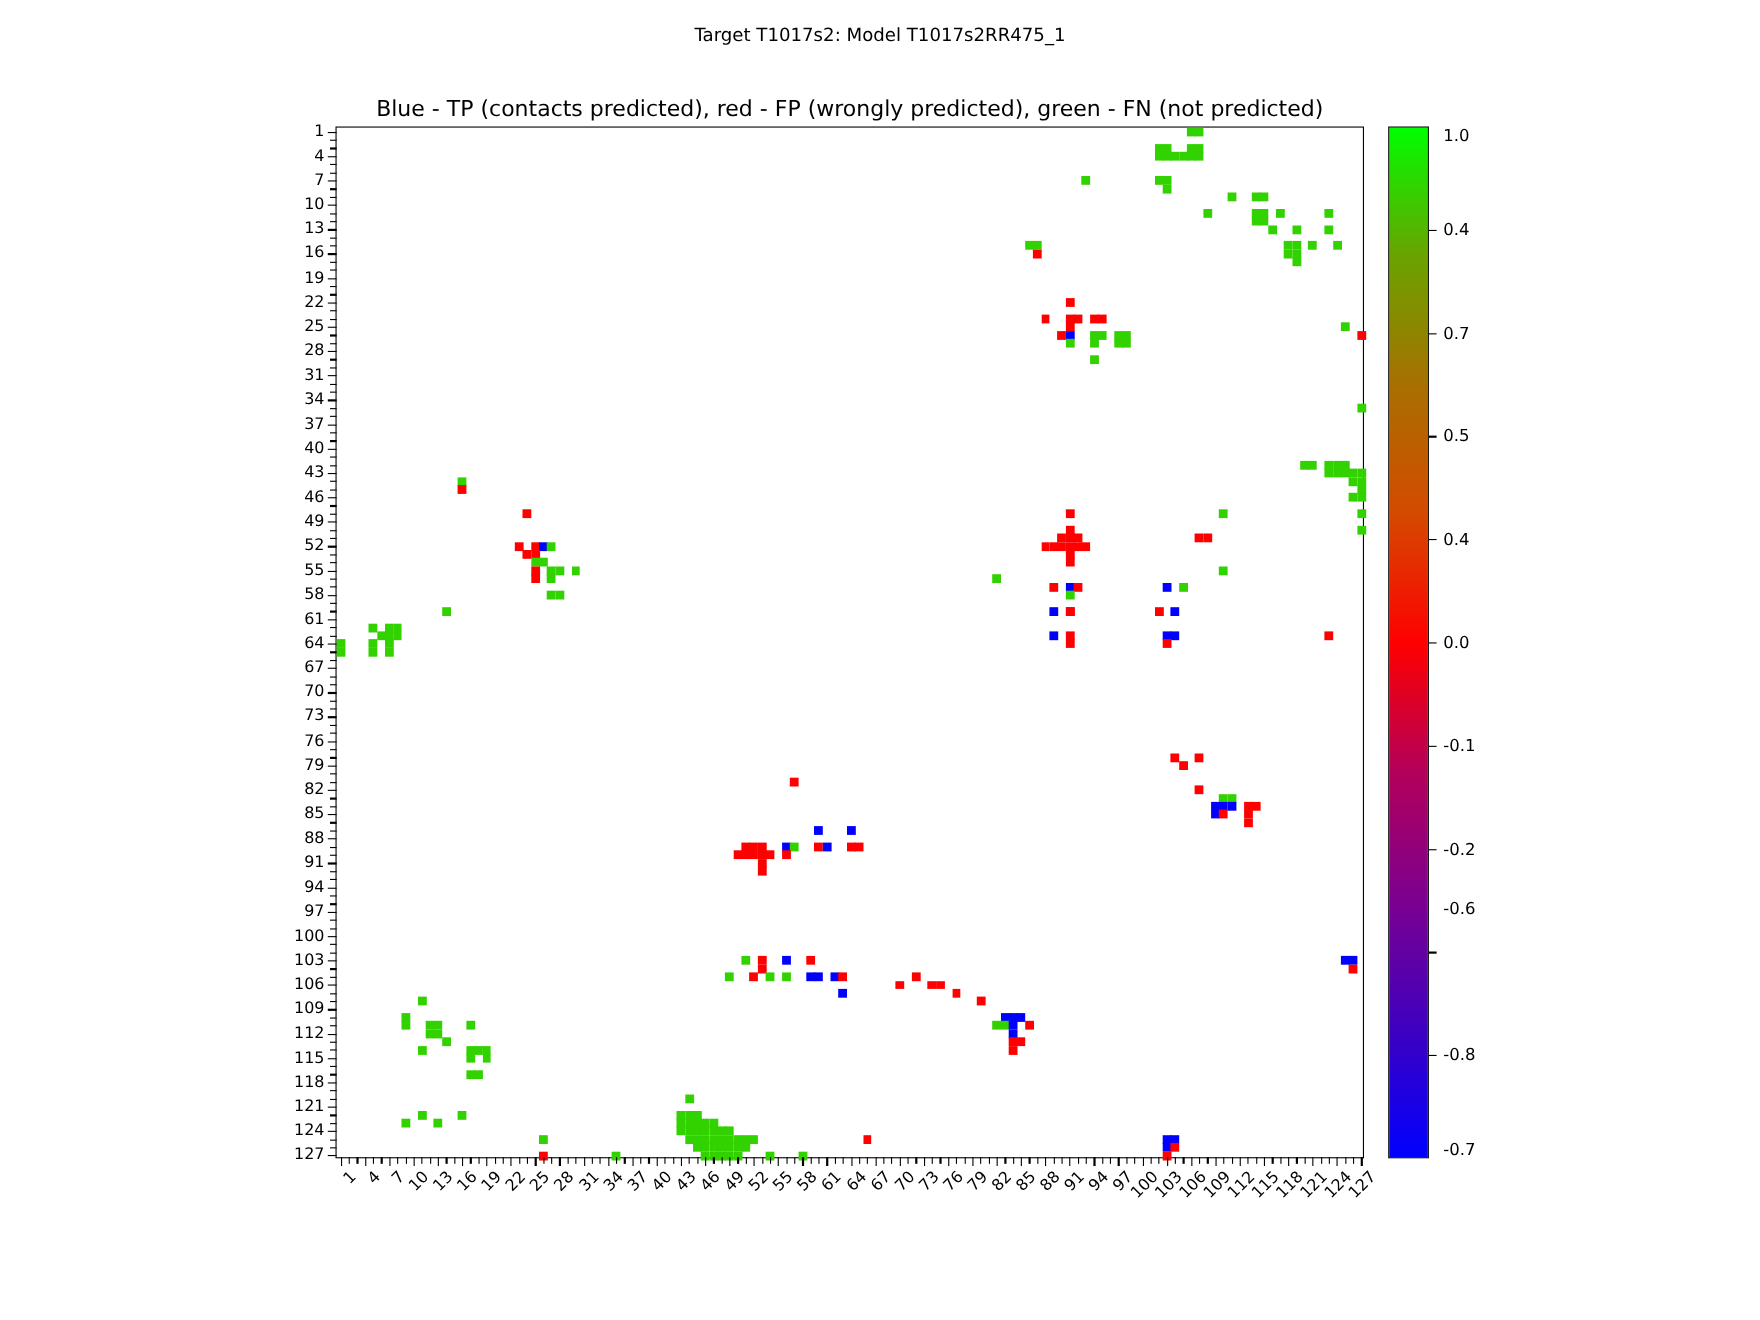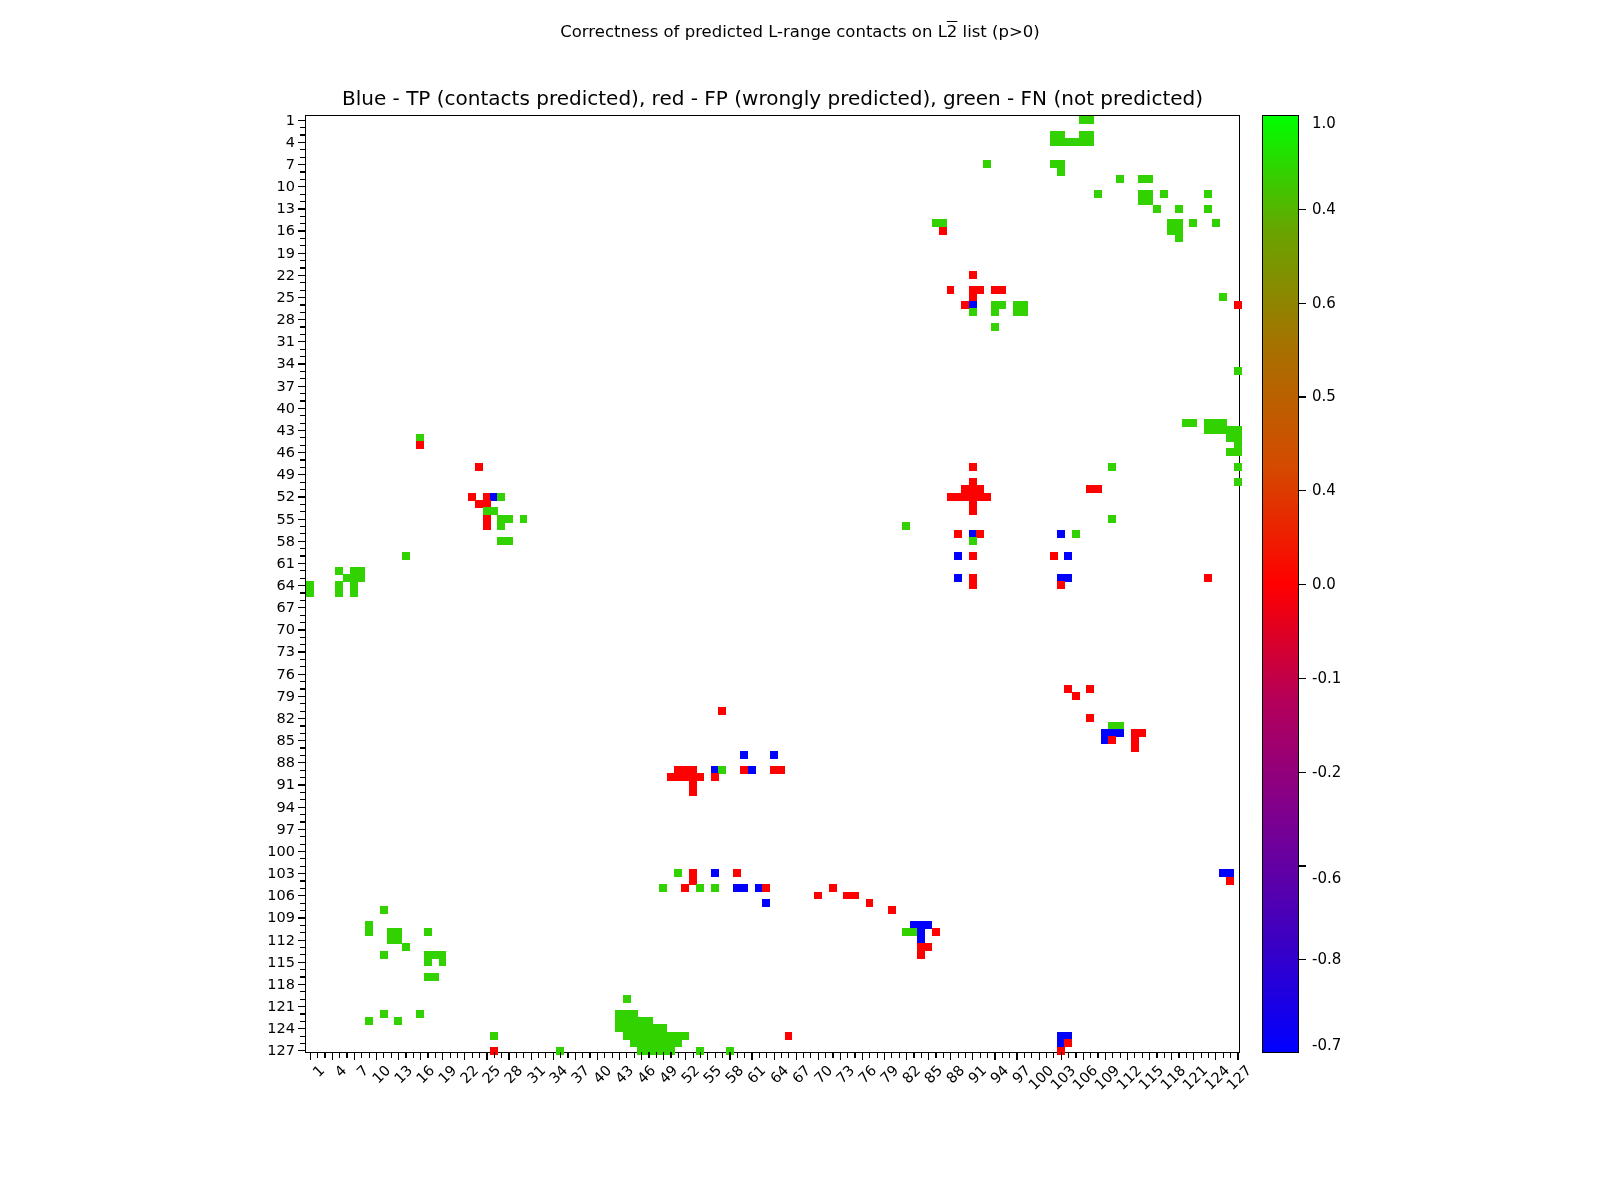--- a/index.html
+++ b/index.html
@@ -136,21 +136,21 @@
     transform: translateY(-50%);
     font-size: 15px;
     color: #000;
     white-space: nowrap;
   }
 </style>
 </head>
 <body>
 
 <div id="suptitle">
-  <span class="line"><span>Correctness of predicted L-range contacts on L</span><span class="overline">2</span><span> list (p&gt;0)</span></span>
+  <span class="line">Target T1017s2: Model T1017s2RR475_1</span>
 </div>
 
 <div id="axtitle">Blue - TP (contacts predicted), red - FP (wrongly predicted), green - FN (not predicted)</div>
 
 <div id="plot-frame">
   <div id="cells">
       <div class="cell" style="left: 773.031px; top: 0px; width: 7.9622px; height: 7.98583px; background: rgb(50, 210, 0);"></div>
       <div class="cell" style="left: 780.394px; top: 0px; width: 7.9622px; height: 7.98583px; background: rgb(50, 210, 0);"></div>
       <div class="cell" style="left: 743.583px; top: 14.7717px; width: 7.9622px; height: 7.98583px; background: rgb(50, 210, 0);"></div>
       <div class="cell" style="left: 750.945px; top: 14.7717px; width: 7.9622px; height: 7.98583px; background: rgb(50, 210, 0);"></div>
@@ -780,30 +780,30 @@
     </div>
 </div>
 
 <div id="cbar-wrap">
   <div id="cbar"></div>
   <div id="cbar-ticks">
       <div class="cblabel" style="top: 8px;">1.0</div>
       <div class="cbtick" style="top: 93.8px;"></div>
       <div class="cblabel" style="top: 93.8px;">0.4</div>
       <div class="cbtick" style="top: 187.6px;"></div>
-      <div class="cblabel" style="top: 187.6px;">0.6</div>
+      <div class="cblabel" style="top: 187.6px;">0.7</div>
       <div class="cbtick" style="top: 281.4px;"></div>
       <div class="cblabel" style="top: 281.4px;">0.5</div>
       <div class="cbtick" style="top: 375.2px;"></div>
       <div class="cblabel" style="top: 375.2px;">0.4</div>
       <div class="cbtick" style="top: 469px;"></div>
       <div class="cblabel" style="top: 469px;">0.0</div>
       <div class="cbtick" style="top: 562.8px;"></div>
       <div class="cblabel" style="top: 562.8px;">-0.1</div>
       <div class="cbtick" style="top: 656.6px;"></div>
       <div class="cblabel" style="top: 656.6px;">-0.2</div>
       <div class="cbtick" style="top: 750.4px;"></div>
-      <div class="cblabel" style="top: 763px;">-0.6</div>
+      <div class="cblabel" style="top: 711px;">-0.6</div>
       <div class="cbtick" style="top: 844.2px;"></div>
       <div class="cblabel" style="top: 844.2px;">-0.8</div>
       <div class="cblabel" style="top: 930px;">-0.7</div>
     </div>
 </div>
 
 </body></html>

